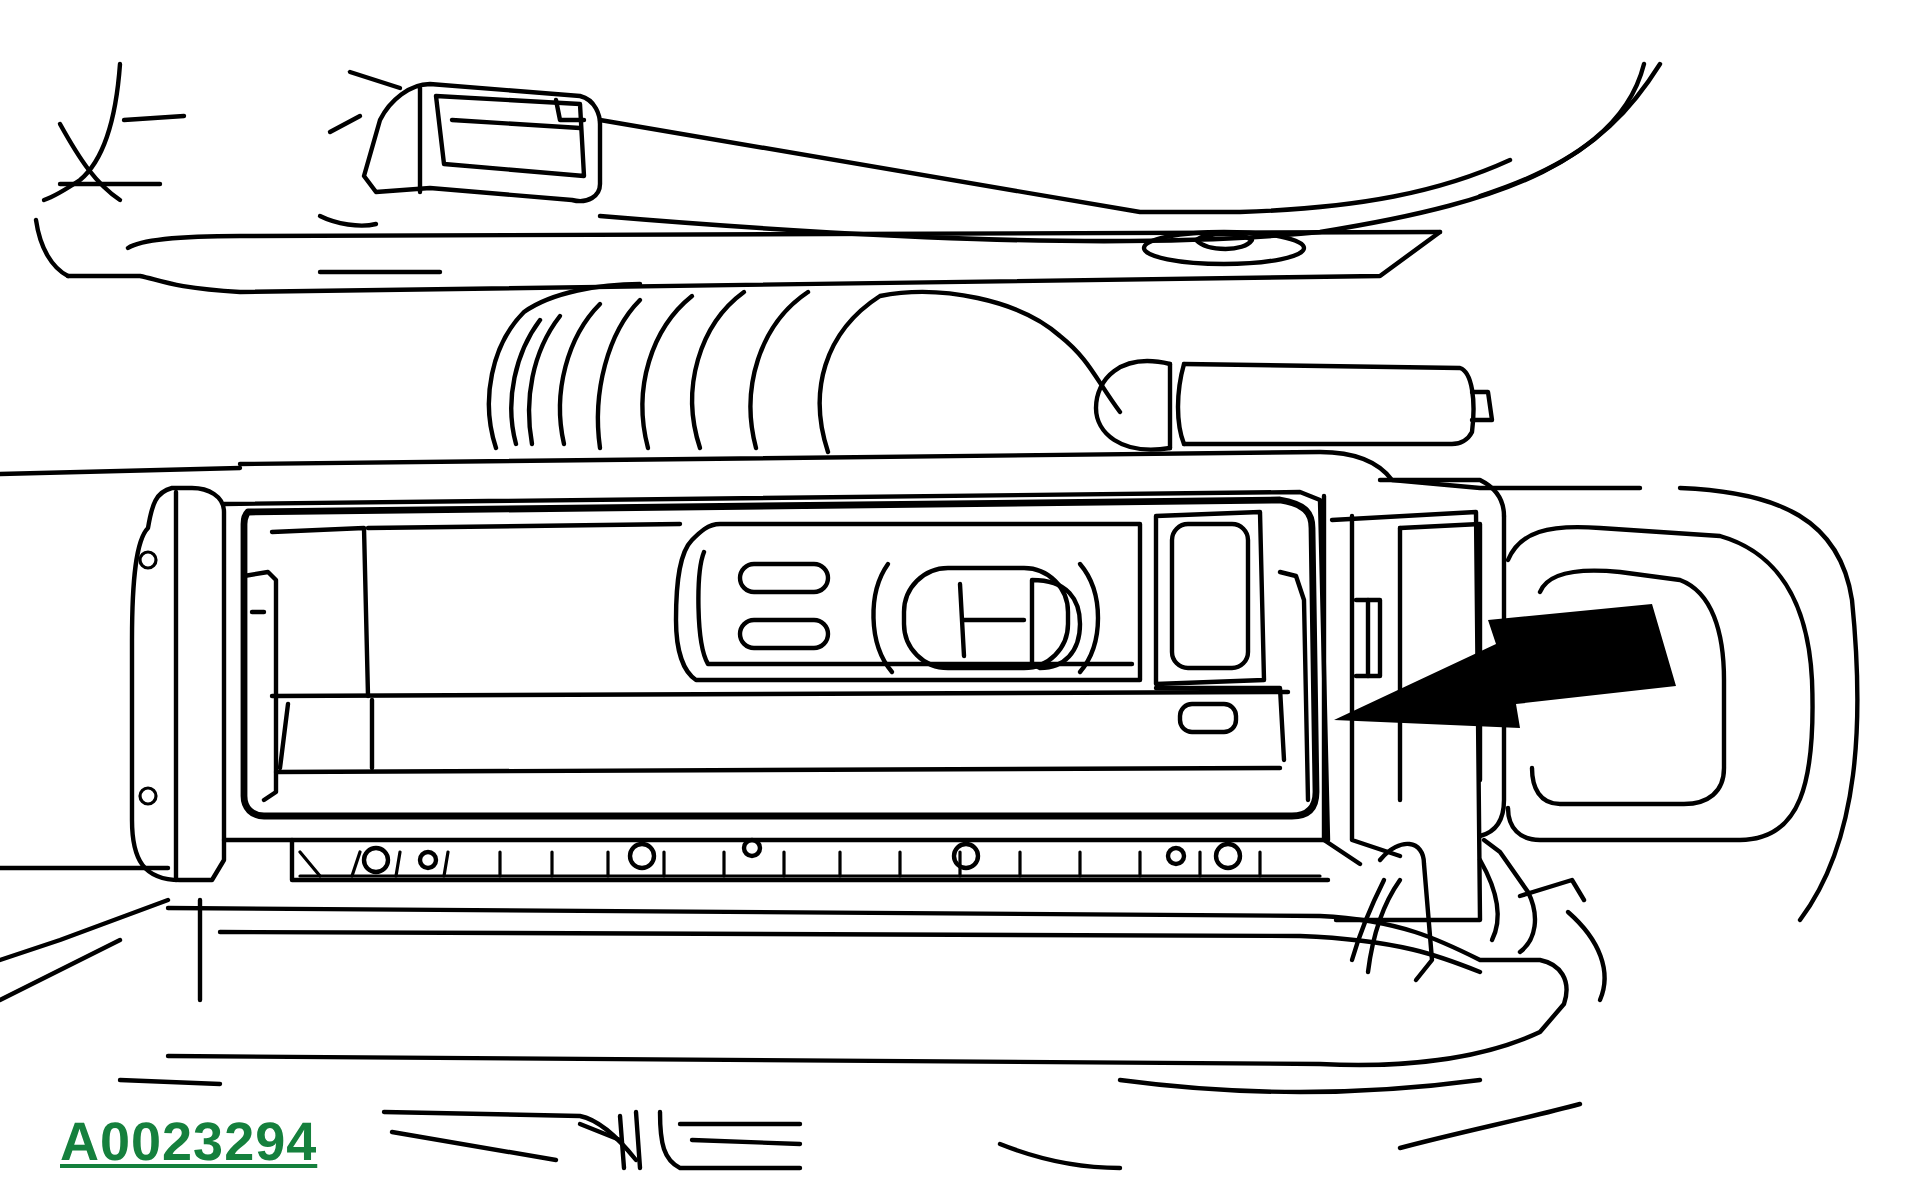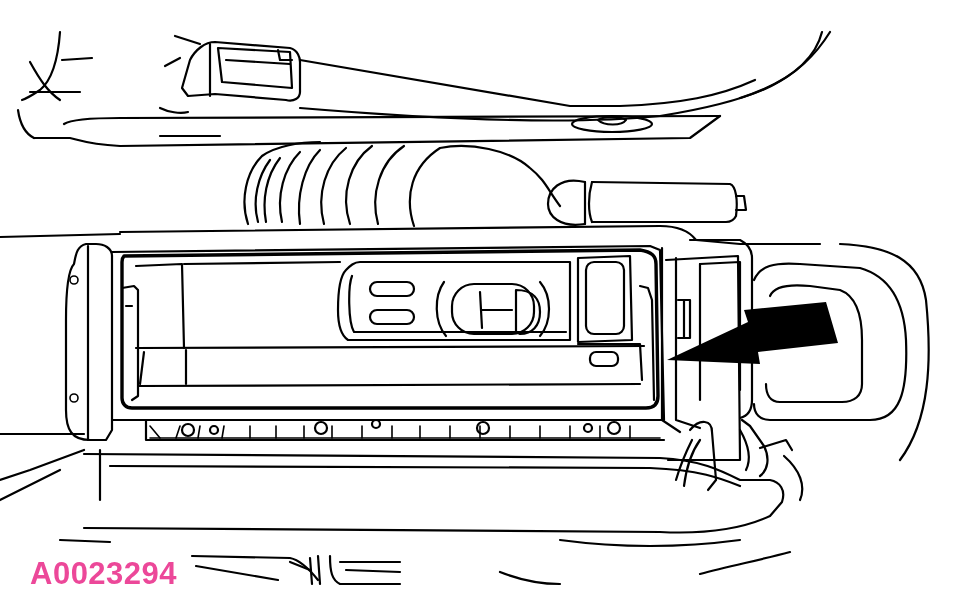--- a/index.html
+++ b/index.html
@@ -3,22 +3,23 @@
 <meta charset="utf-8">
 <style>
   html, body { margin: 0; padding: 0; background: #ffffff; }
   body { width: 960px; height: 595px; position: relative; overflow: hidden; font-family: "Liberation Sans", sans-serif; }
   #diagram { position: absolute; left: 0; top: 0; width: 960px; height: 595px; }
   #diagram .ln { fill: none; stroke: #000; stroke-width: 2.2; stroke-linecap: round; stroke-linejoin: round; }
   #diagram .lt { fill: none; stroke: #000; stroke-width: 1.6; stroke-linecap: round; stroke-linejoin: round; }
   #diagram .lb { fill: none; stroke: #000; stroke-width: 3.4; stroke-linecap: round; stroke-linejoin: round; }
   .fig-id {
     position: absolute; left: 30px; top: 558px;
-    font-size: 31px; font-weight: bold; color: #ec4899; letter-spacing: 0.5px;
+    font-size: 27px; font-weight: bold; color: #15803d; letter-spacing: 0.5px;
     line-height: 1;
+    text-decoration: underline;
   }
 </style>
 </head>
 <body>
 
 <svg id="diagram" viewBox="0 0 960 595" xmlns="http://www.w3.org/2000/svg">
 
   <g>
     <path class="ln" d="M30 62 C40 80 48 92 60 100"></path>
     <path class="ln" d="M60 32 C58 60 52 80 40 90 C28 98 22 100 22 100"></path>

